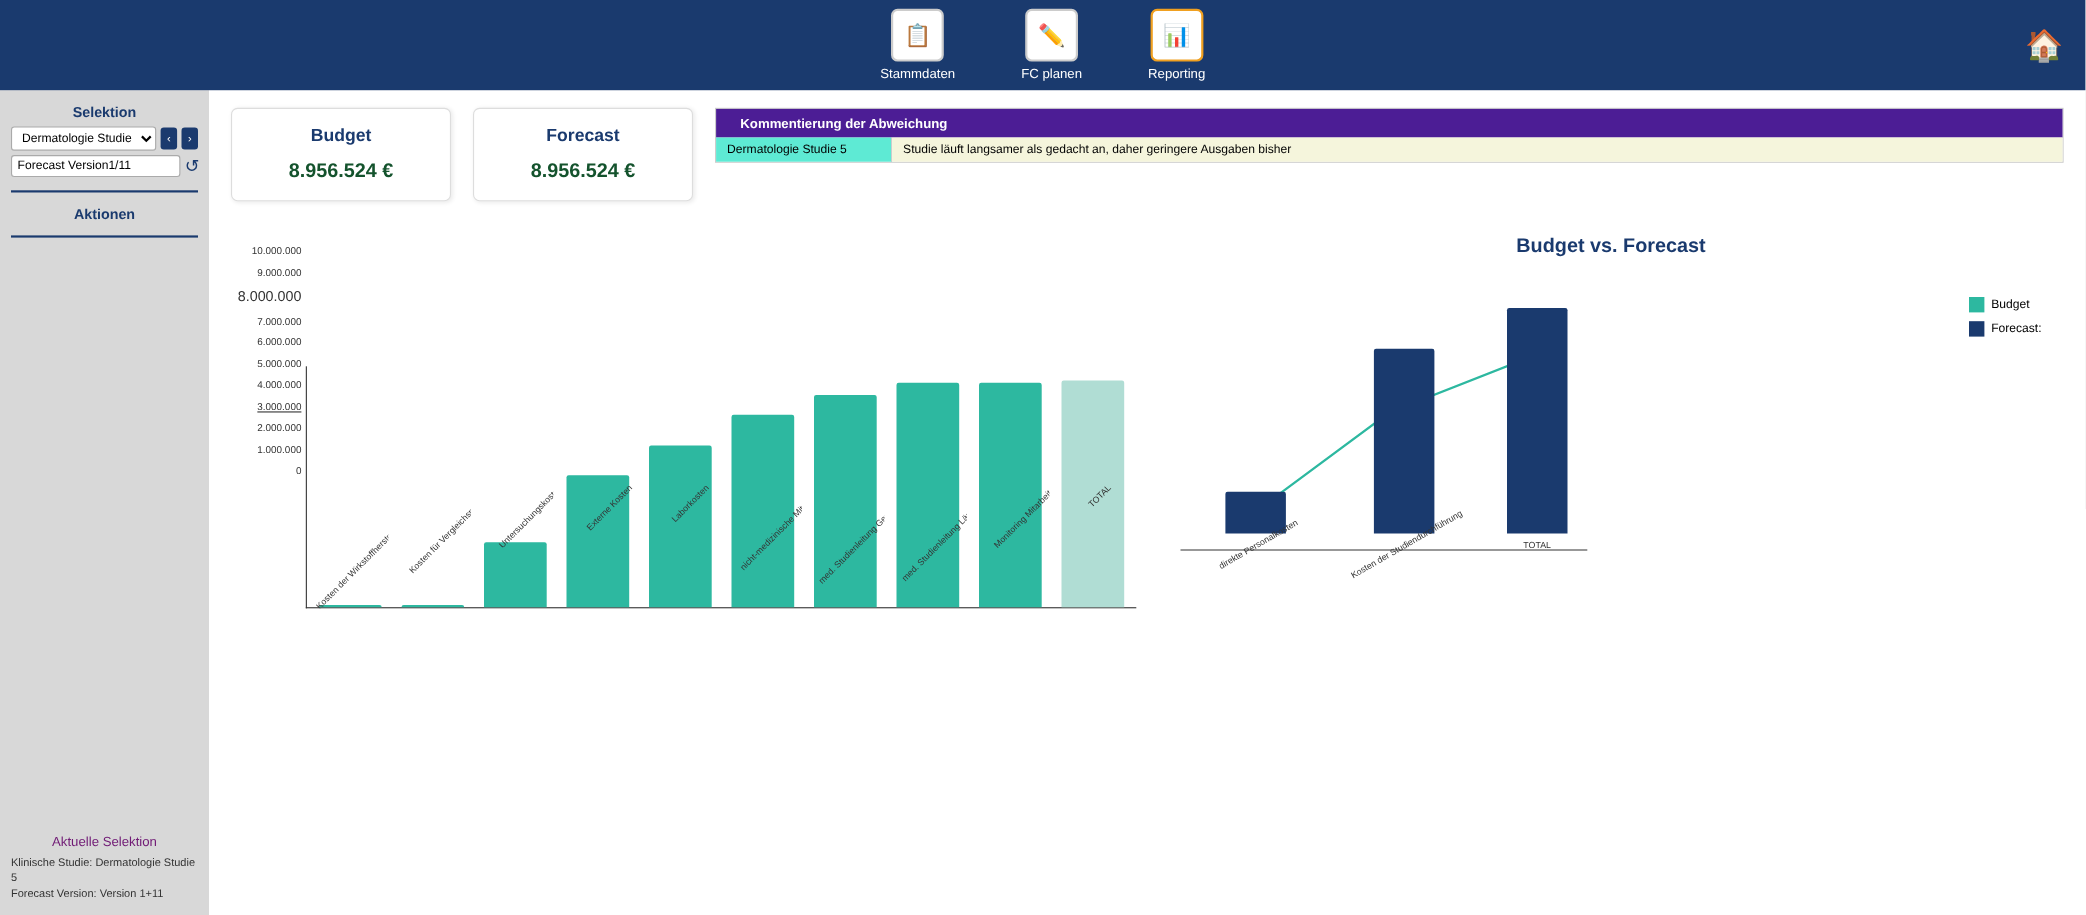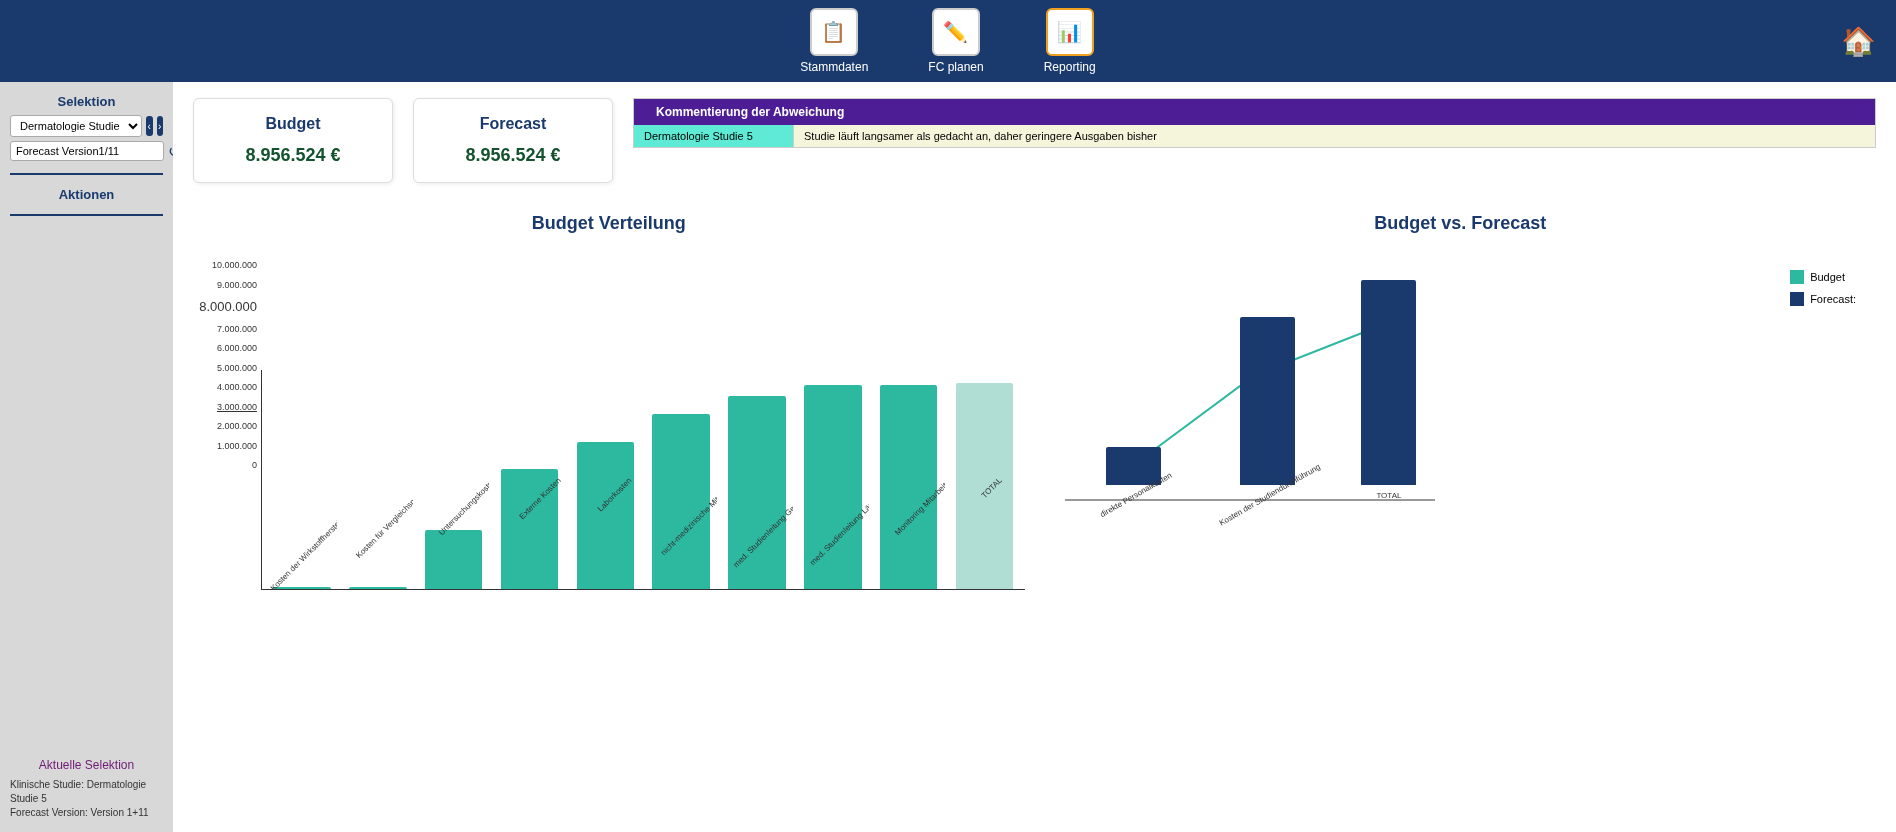--- a/index.html
+++ b/index.html
@@ -57,21 +57,21 @@
     }
 
     
     .main-layout {
       display: flex;
       height: calc(832px - 82px);
     }
 
     
     .sidebar {
-      width: 173px;
+      width: 190px;
       background: #d8d8d8;
       padding: 12px 10px;
       display: flex;
       flex-direction: column;
       gap: 4px;
       flex-shrink: 0;
     }
     .sidebar-section-title {
       color: #1a3a6e;
       font-weight: bold;
@@ -325,21 +325,20 @@
         <div class="table-row">
           <div class="cell-study">Dermatologie Studie 5</div>
           <div class="cell-comment">Studie läuft langsamer als gedacht an, daher geringere Ausgaben bisher</div>
         </div>
       </div>
     </div>
 
     <div class="charts-section">
 
       <div class="chart-container">
-        <div class="chart-title">Budget Verteilung</div>
         <div style="position:relative; height:340px;">
 
           <div style="position:absolute;left:0;top:10px;bottom:120px;width:68px;display:flex;flex-direction:column;justify-content:space-between;align-items:flex-end;padding-right:4px;">
             <span style="font-size:9px;color:#333;">10.000.000</span>
             <span style="font-size:9px;color:#333;">9.000.000</span>
             <span style="font-size:13px;color:#333;">8.000.000</span>
             <span style="font-size:9px;color:#333;">7.000.000</span>
             <span style="font-size:9px;color:#333;">6.000.000</span>
             <span style="font-size:9px;color:#333;">5.000.000</span>
             <span style="font-size:9px;color:#333;">4.000.000</span>

